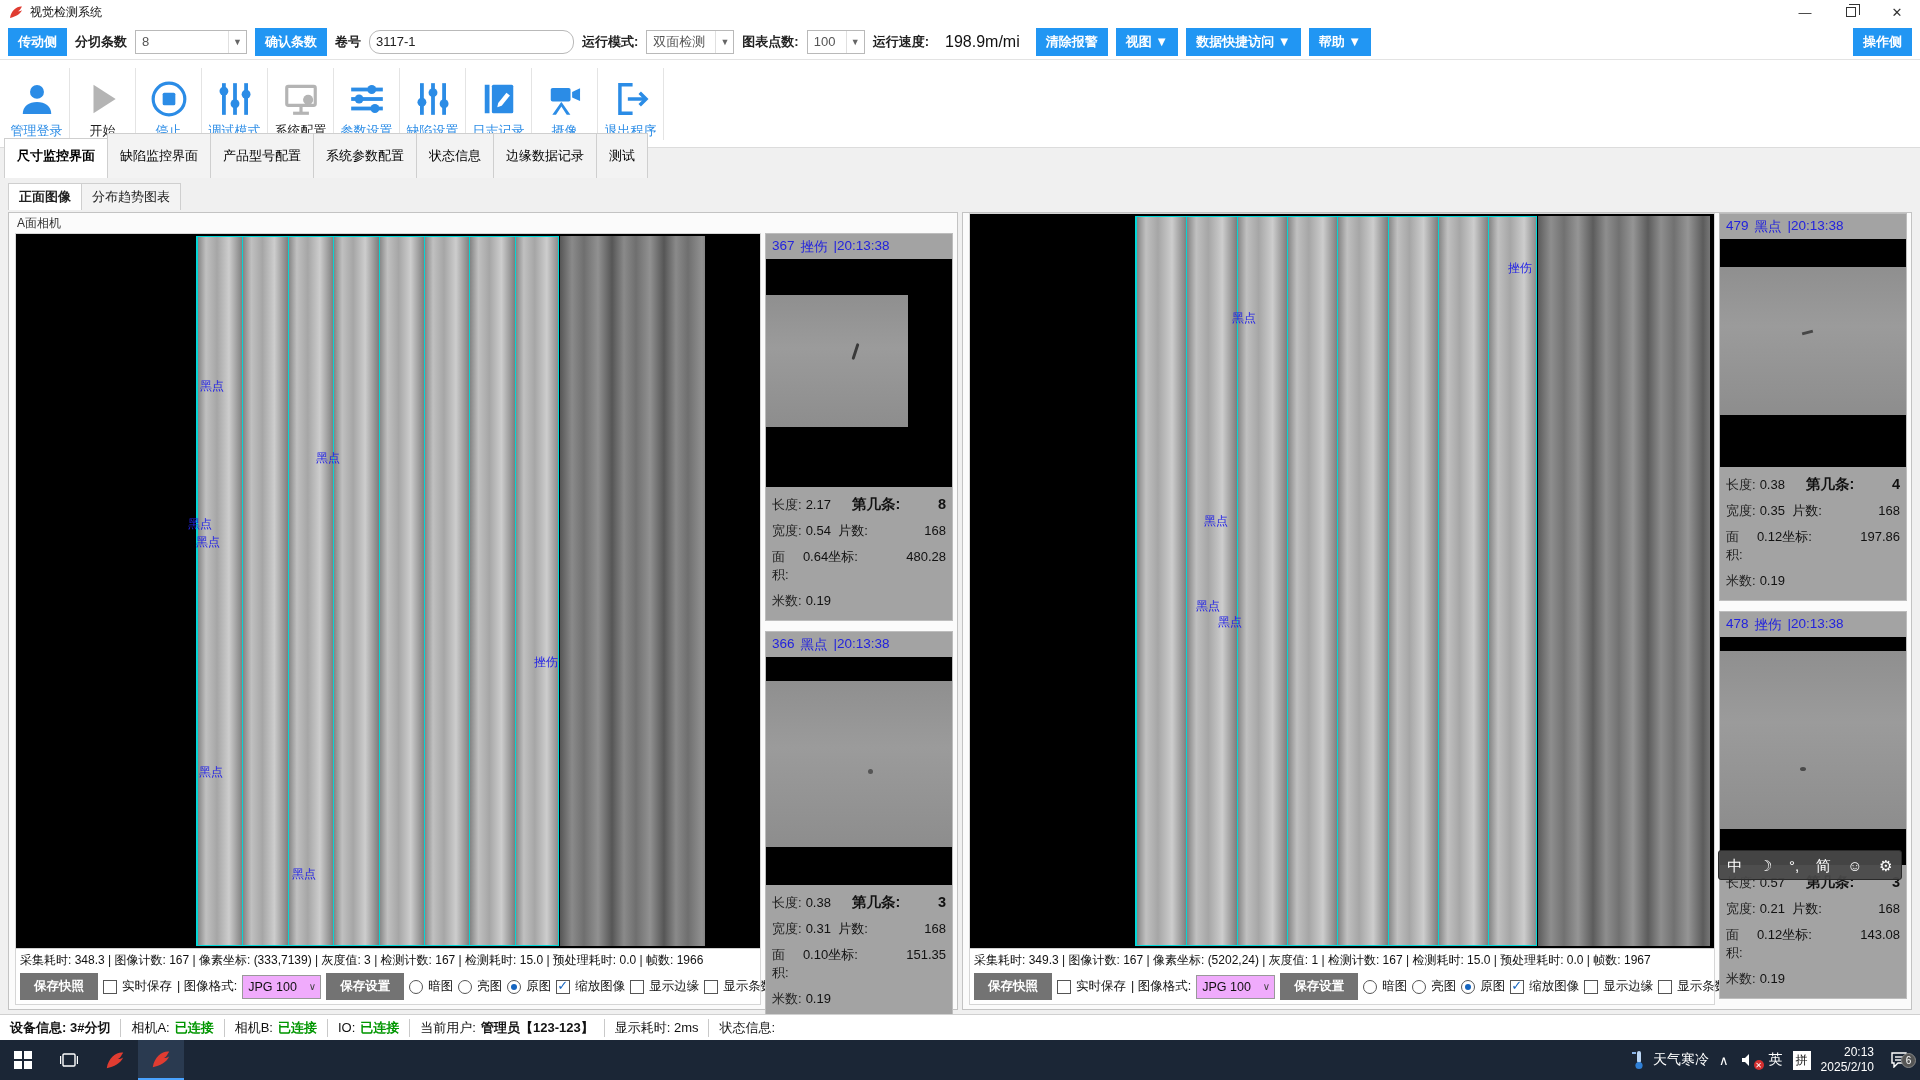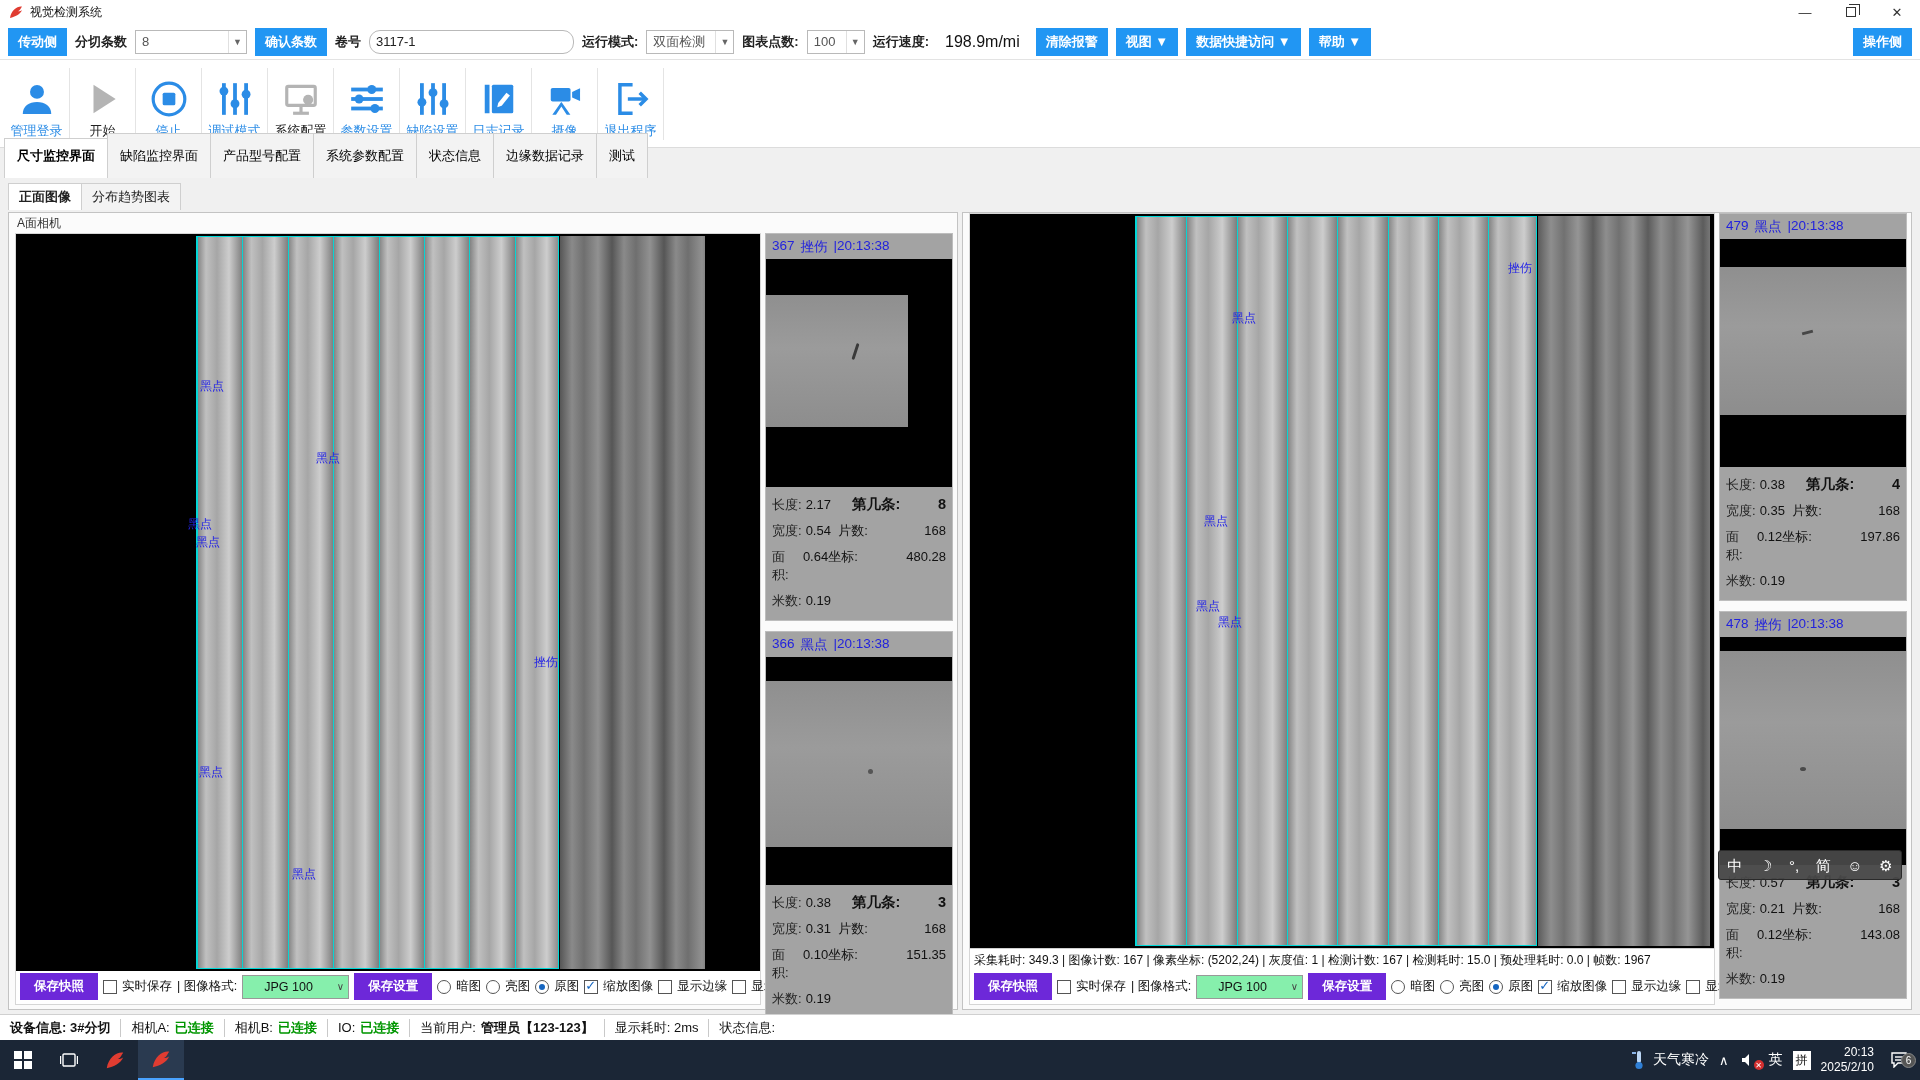--- a/index.html
+++ b/index.html
@@ -55,26 +55,26 @@
   .dim-a { left:544px; width:145px;
     background:repeating-linear-gradient(90deg,#565656 0px,#8a8a8a 12px,#6f6f6f 24px,#919191 38px,#565656 52px); }
   .bright-b { left:165px; width:402px; --strip:50.3px;
     background:repeating-linear-gradient(90deg,#7f7f7f 0px,#c0c0c0 10px,#a6a6a6 22px,#cdcdcd 36px,#7f7f7f 50.3px); }
   .dim-b { left:568px; width:172px;
     background:repeating-linear-gradient(90deg,#5c5c5c 0px,#8e8e8e 13px,#717171 26px,#959595 40px,#5c5c5c 55px); }
   .defect-label { position:absolute; color:#2323e6; font-size:12px; transform:translate(-50%,-50%); white-space:nowrap; }
 
   .cam-stats { flex:0 0 auto; font-size:12px; color:#111; padding:3px 4px 2px 4px; border-top:1px solid #cfcfcf; white-space:nowrap; overflow:hidden; }
   .cam-controls { flex:0 0 auto; display:flex; align-items:center; gap:5px; padding:2px 4px 4px 4px; font-size:12.5px; color:#111; white-space:nowrap; }
-  .btn-small { background:#6d28d9; color:#fff; border:none; font-size:12.5px; font-weight:bold; padding:5px 14px; font-family:inherit; cursor:pointer; }
+  .btn-small { background:#737373; color:#fff; border:none; font-size:12.5px; font-weight:bold; padding:5px 14px; font-family:inherit; cursor:pointer; }
   .cb { width:14px; height:14px; border:1px solid #555; background:#fff; display:inline-block; flex:0 0 auto; position:relative; cursor:pointer; }
   .cb.on::after { content:"✓"; position:absolute; left:0px; top:-3px; font-size:13px; color:#1565c0; font-weight:bold; }
   .rb { width:14px; height:14px; border:1px solid #555; border-radius:50%; background:#fff; display:inline-block; flex:0 0 auto; position:relative; cursor:pointer; }
   .rb.on::after { content:""; position:absolute; left:3px; top:3px; width:6px; height:6px; border-radius:50%; background:#1565c0; }
-  .sel { border:1px solid #999; height:24px; display:flex; align-items:center; font-size:12.5px; padding:0 4px 0 21px; gap:24px; background:#86efac; cursor:pointer; }
+  .sel { border:1px solid #999; height:24px; display:flex; align-items:center; font-size:12.5px; padding:0 4px 0 5px; gap:12px; background:#f0abfc; cursor:pointer; }
   .sel .arr2 { font-size:10px; color:#444; }
 
   
   .card-col { flex:0 0 188px; display:flex; flex-direction:column; gap:10px; }
   .dcard { border:1px solid #bdbdbd; background:#a3a3a3; }
   .dcard-head { font-size:13.5px; color:#2222dd; padding:4px 4px 3px 6px; display:flex; gap:6px; white-space:nowrap; }
   .dcard-img { height:228px; background:#000; position:relative; overflow:hidden; }
   .dcard-img .gray { position:absolute; background:linear-gradient(180deg,#8f8f8f,#9b9b9b 40%,#8d8d8d); }
   .dcard-img .mark { position:absolute; background:#3a3a3a; }
   .img-a1 .gray { left:0; top:36px; width:142px; height:132px; }
@@ -279,20 +279,21 @@
               <div class="strips bright bright-a"></div>
               <div class="strips dim-a"></div>
             <span class="defect-label" style="left: 196px; top: 152px;">黑点</span>
                 <span class="defect-label" style="left: 312px; top: 224px;">黑点</span>
                 <span class="defect-label" style="left: 184px; top: 290px;">黑点</span>
                 <span class="defect-label" style="left: 192px; top: 308px;">黑点</span>
                 <span class="defect-label" style="left: 530px; top: 428px;">挫伤</span>
                 <span class="defect-label" style="left: 195px; top: 538px;">黑点</span>
                 <span class="defect-label" style="left: 288px; top: 640px;">黑点</span>
               </div>
+            <div class="cam-stats">采集耗时:  348.3   | 图像计数:  167   | 像素坐标:  (333,7139)   | 灰度值:  3  | 检测计数:  167   | 检测耗时:  15.0   | 预处理耗时:  0.0   | 帧数:  1966</div>
             <div class="cam-controls">
               <button class="btn-small">保存快照</button>
               <span class="cb"></span>
                 <span>实时保存</span>
               <span>| 图像格式:</span>
               <div class="sel">
                   <span>JPG 100</span>
                   <span class="arr2">∨</span>
                 </div>
               <button class="btn-small">保存设置</button>

